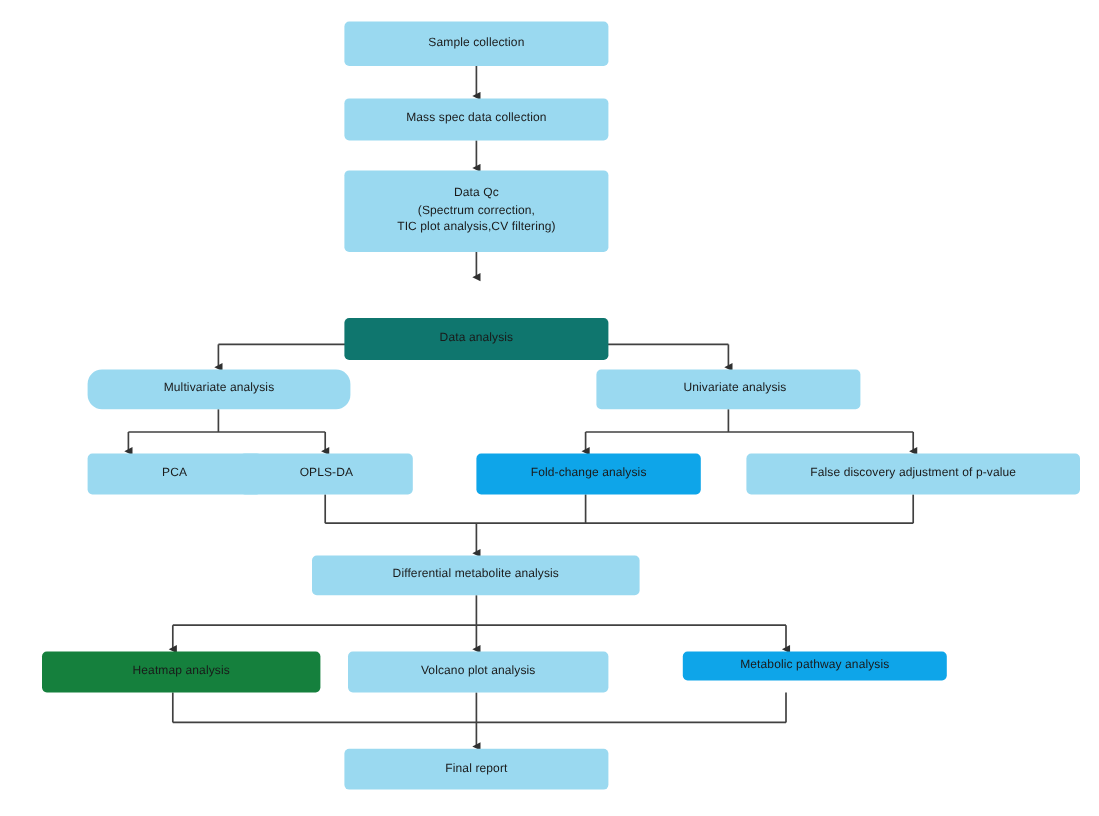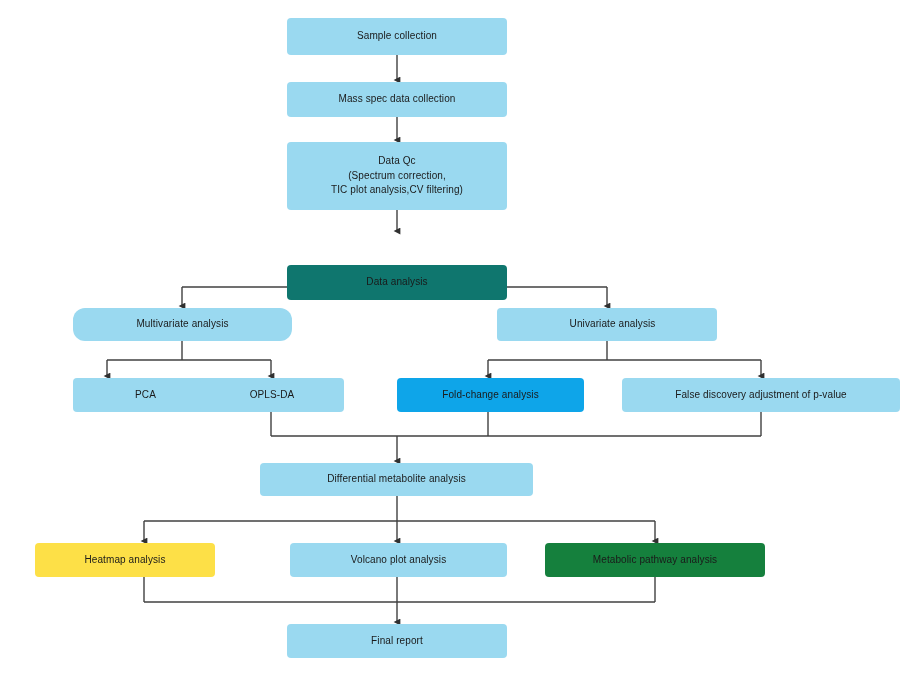--- a/index.html
+++ b/index.html
@@ -95,19 +95,19 @@
 (Spectrum correction,
 TIC plot analysis,CV filtering)</span></div>
       <div class="node" style="left: 287px; top: 233px; width: 220px; height: 35px; background: #0f766e; color: rgb(26, 26, 26); margin-top: 32px;"><span class="node-label">Data analysis</span></div>
       <div class="node" style="left: 73px; top: 308px; width: 219px; height: 33px; background: rgb(154, 217, 240); color: rgb(26, 26, 26); border-radius: 12px;"><span class="node-label">Multivariate analysis</span></div>
       <div class="node" style="left: 497px; top: 308px; width: 220px; height: 33px; background: rgb(154, 217, 240); color: rgb(26, 26, 26); padding-left: 17px;"><span class="node-label">Univariate analysis</span></div>
       <div class="node" style="left: 35px; top: 378px; width: 145px; height: 34px; background: rgb(154, 217, 240); color: rgb(26, 26, 26); margin-left: 38px;"><span class="node-label">PCA</span></div>
       <div class="node" style="left: 200px; top: 378px; width: 144px; height: 34px; background: rgb(154, 217, 240); color: rgb(26, 26, 26);"><span class="node-label">OPLS-DA</span></div>
       <div class="node" style="left: 373px; top: 378px; width: 187px; height: 34px; background: #0ea5e9; color: rgb(26, 26, 26); margin-left: 24px;"><span class="node-label">Fold-change analysis</span></div>
       <div class="node" style="left: 622px; top: 378px; width: 278px; height: 34px; background: rgb(154, 217, 240); color: rgb(26, 26, 26);"><span class="node-label">False discovery adjustment of p-value</span></div>
       <div class="node" style="left: 260px; top: 463px; width: 273px; height: 33px; background: rgb(154, 217, 240); color: rgb(26, 26, 26);"><span class="node-label">Differential metabolite analysis</span></div>
-      <div class="node" style="left: 35px; top: 543px; width: 180px; height: 34px; background: #fde047; color: rgb(26, 26, 26);"><span class="node-label">Heatmap analysis</span></div>
+      <div class="node" style="left: 35px; top: 543px; width: 232px; height: 34px; background: #15803d; color: rgb(26, 26, 26);"><span class="node-label">Heatmap analysis</span></div>
       <div class="node" style="left: 290px; top: 543px; width: 217px; height: 34px; background: rgb(154, 217, 240); color: rgb(26, 26, 26);"><span class="node-label">Volcano plot analysis</span></div>
-      <div class="node" style="left: 545px; top: 543px; width: 220px; height: 34px; background: #15803d; color: rgb(26, 26, 26);"><span class="node-label">Metabolic pathway analysis</span></div>
+      <div class="node" style="left: 569px; top: 543px; width: 220px; height: 24px; background: #0ea5e9; color: rgb(26, 26, 26);"><span class="node-label">Metabolic pathway analysis</span></div>
       <div class="node" style="left: 287px; top: 624px; width: 220px; height: 34px; background: rgb(154, 217, 240); color: rgb(26, 26, 26); align-items: center;"><span class="node-label">Final report</span></div>
     </div>
 
 </div>
 
 </body></html>

